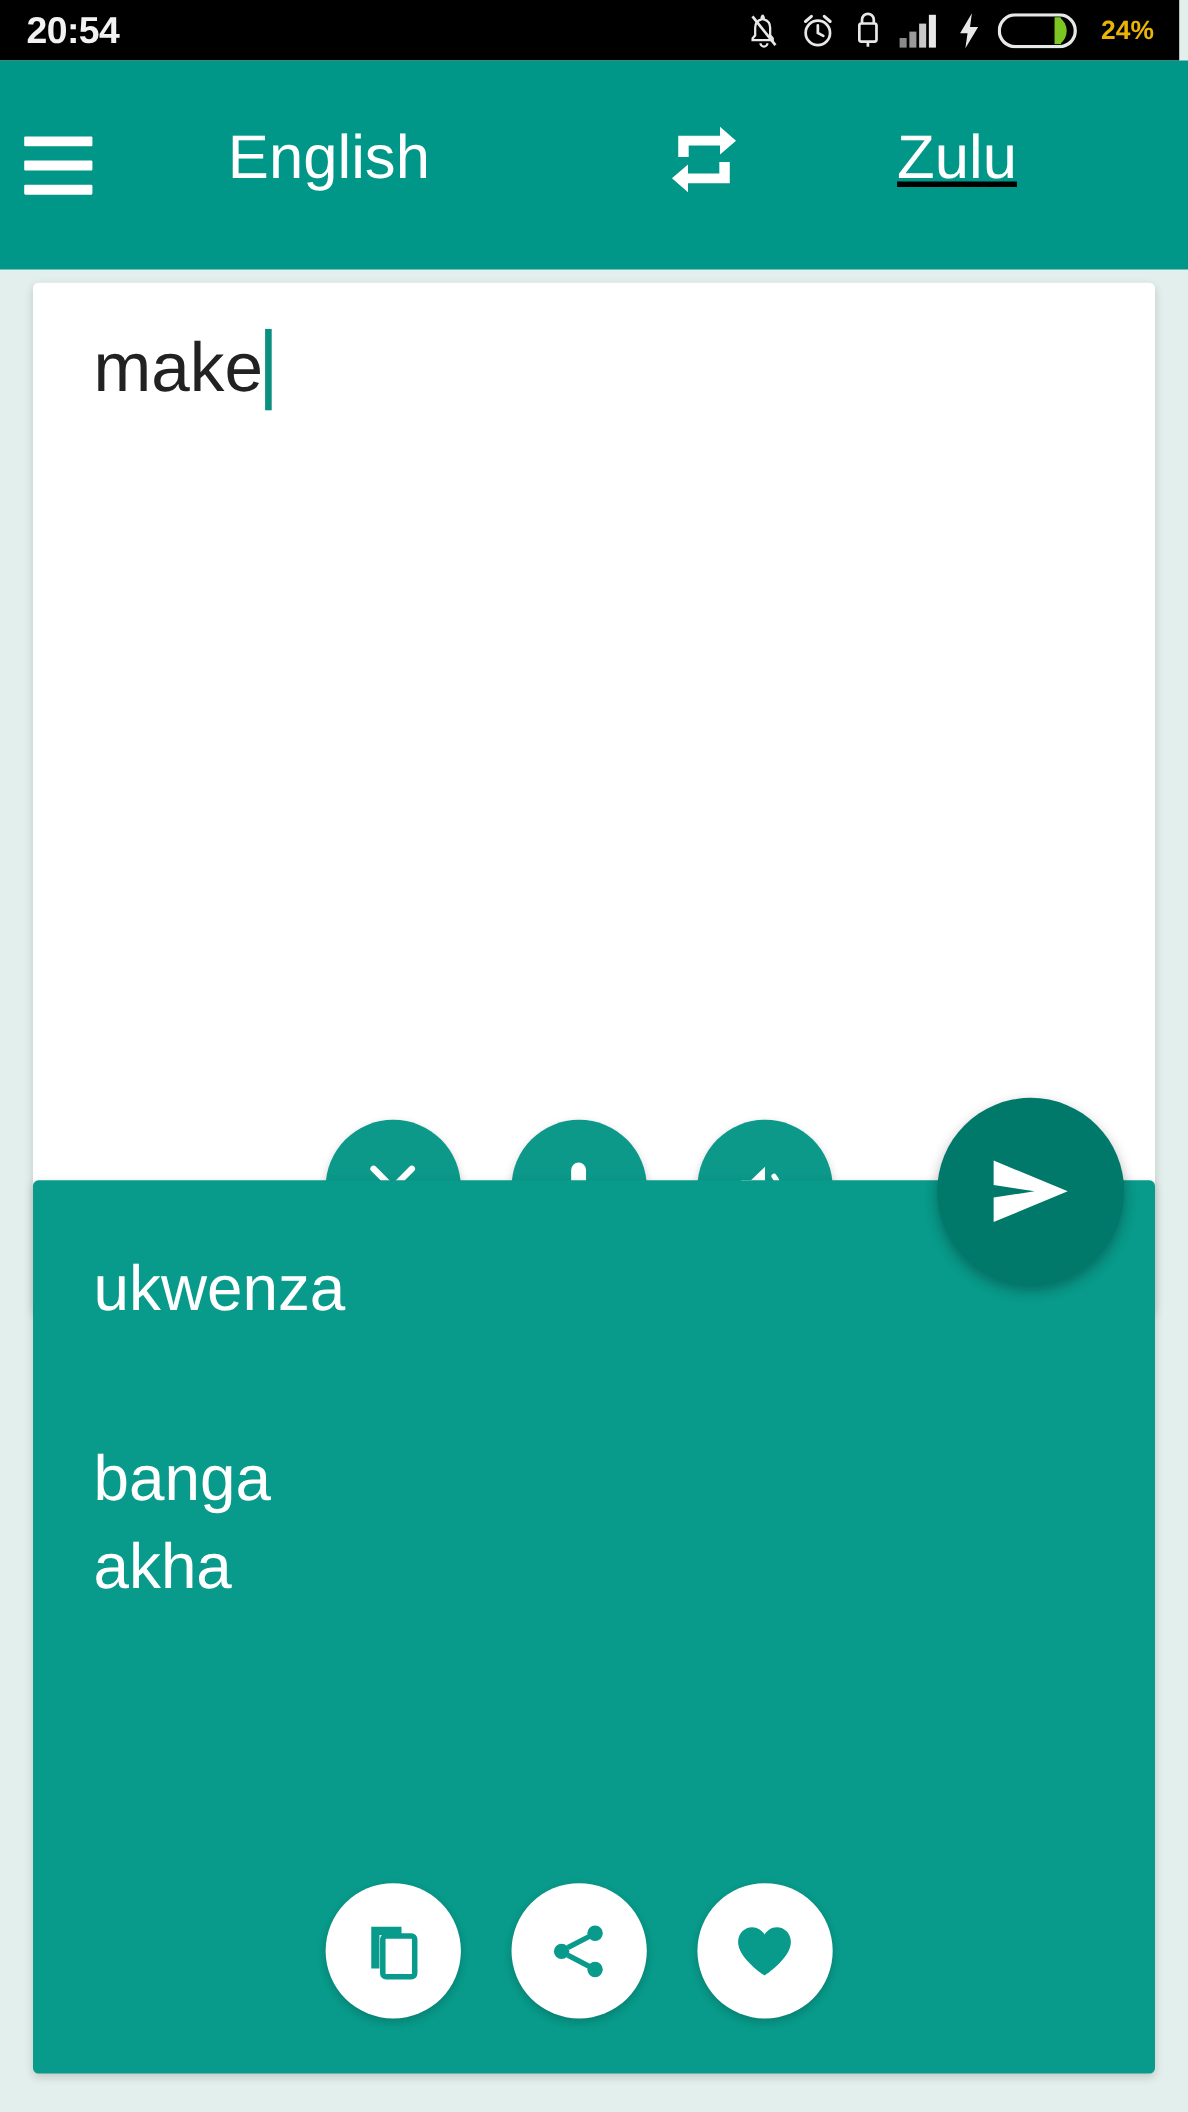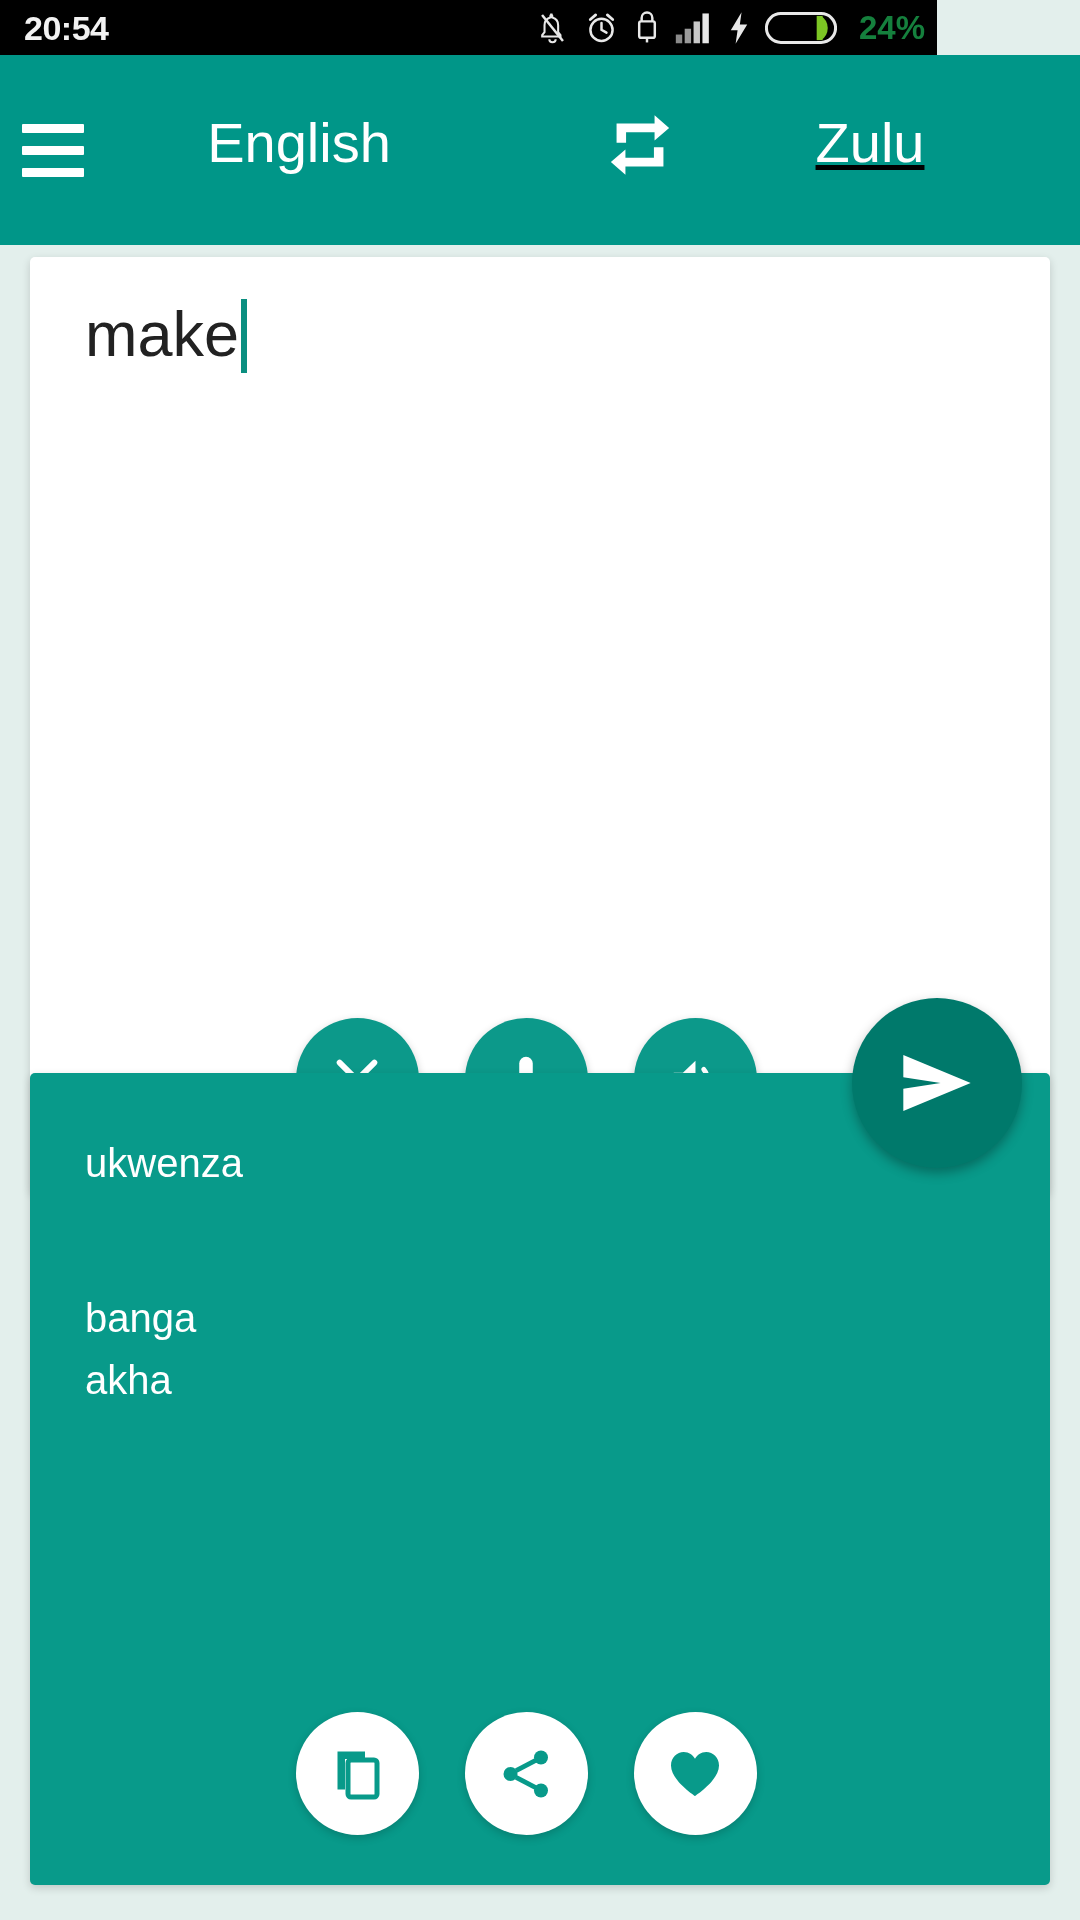--- a/index.html
+++ b/index.html
@@ -15,44 +15,44 @@
     width: 1080px;
     height: 1920px;
     overflow: hidden;
     background: #E3EFEC;
   }
 
   
   .statusbar {
     position: absolute;
     left: 0; top: 0;
-    width: 937px; height: 55px;
+    width: 1072px; height: 55px;
     background: #000000;
     display: flex;
     align-items: center;
     box-sizing: border-box;
-    padding: 0 12px 0 24px;
+    padding: 0 23px 0 24px;
   }
   .status-time {
     color: #F2F2F2;
     font-size: 34px;
     font-weight: bold;
     letter-spacing: -0.5px;
     line-height: 1;
   }
   .status-spacer { flex: 1 1 auto; }
   .status-icons {
     display: flex;
     align-items: center;
     gap: 15px;
   }
   .sicon { display: block; }
   .status-battery {
-    color: #15803d;
-    font-size: 33px;
+    color: #eab308;
+    font-size: 24px;
     font-weight: bold;
     margin-left: 7px;
     line-height: 1;
   }
 
   
   .appbar {
     position: absolute;
     left: 0; top: 55px;
     width: 1080px; height: 190px;
@@ -194,21 +194,21 @@
     background: #089A8A;
     border-radius: 5px;
     box-shadow: 0 3px 9px rgba(0,0,0,0.16);
   }
   .output-text-wrap {
     position: absolute;
     left: 55px; top: 70px;
     right: 45px;
   }
   .out-line {
-    font-size: 40px;
+    font-size: 58px;
     color: #FFFFFF;
     line-height: 1.0;
     white-space: pre;
   }
   .out-gap-big { height: 115px; }
   .out-line-spacing { margin-top: 22px; }
 
   .output-actions {
     position: absolute;
     left: 0; bottom: 50px;

